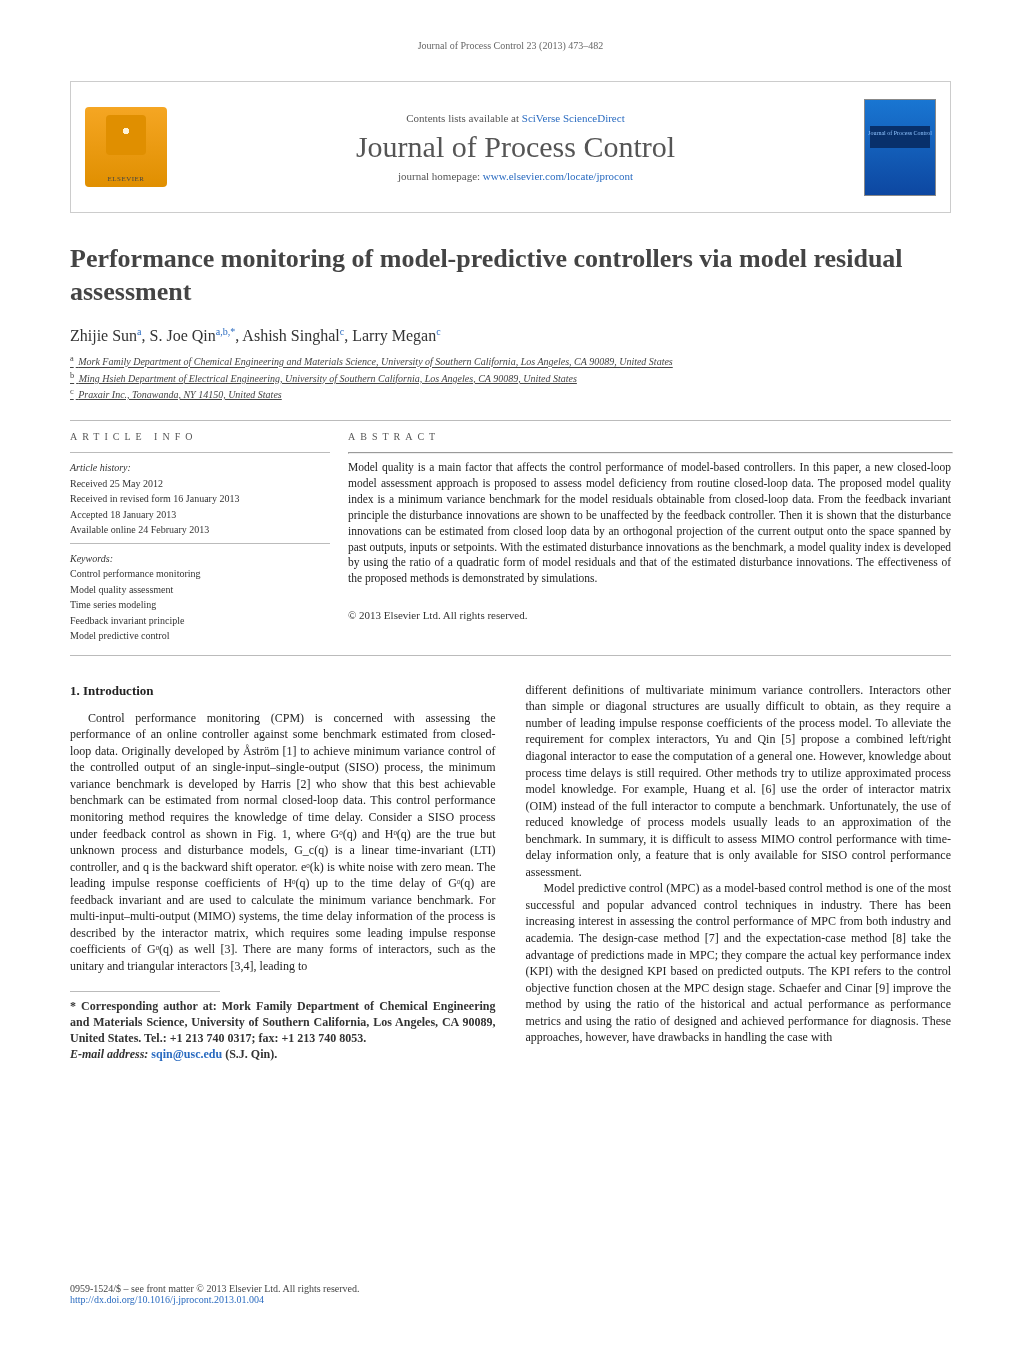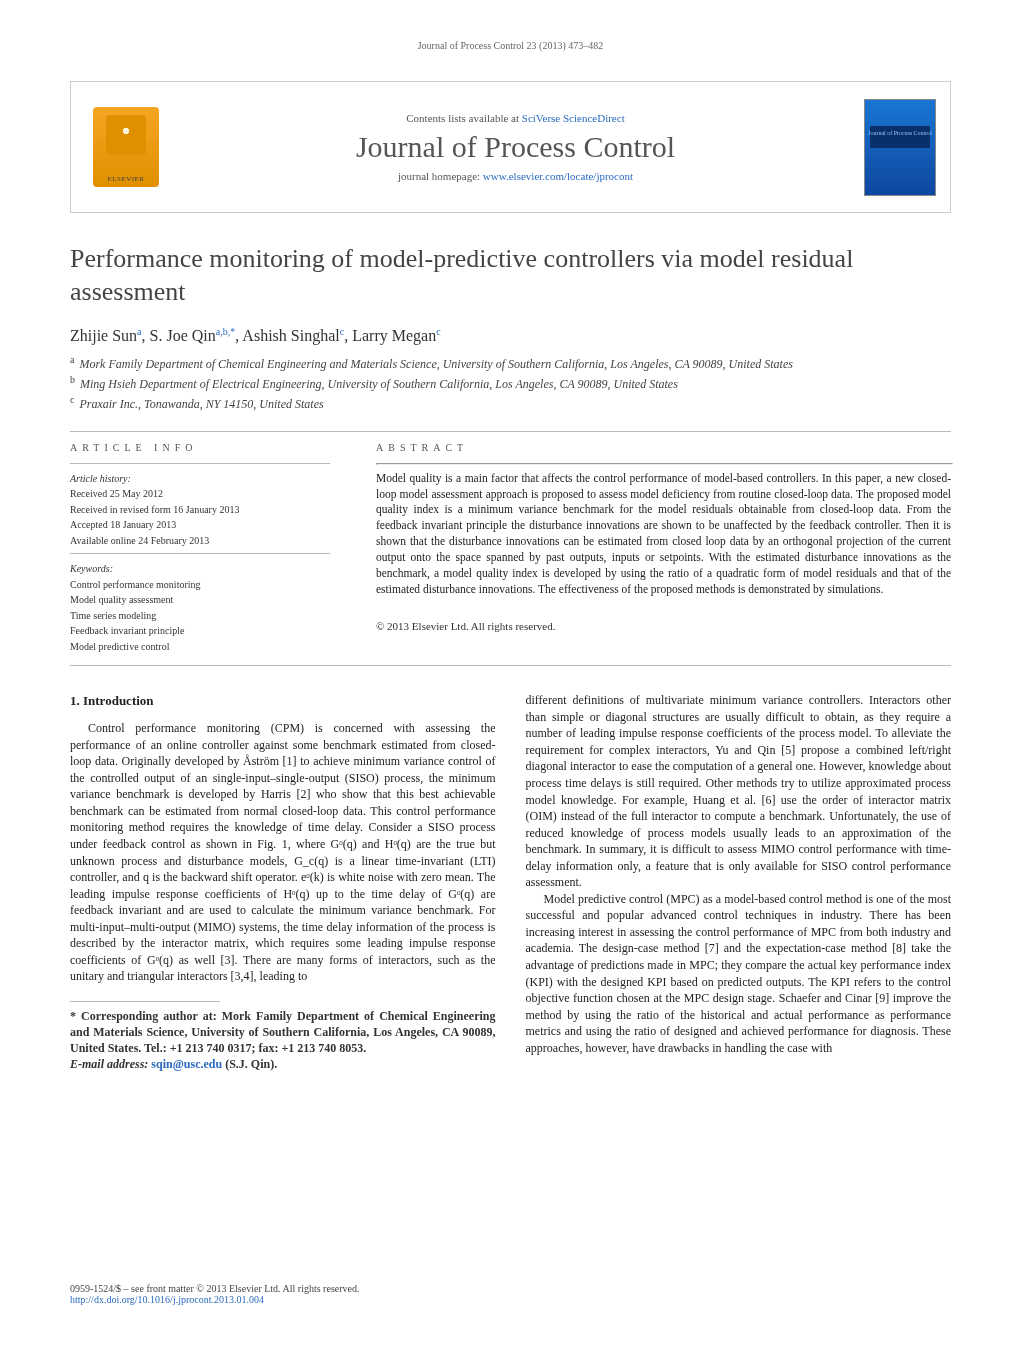--- a/index.html
+++ b/index.html
@@ -31,21 +31,21 @@
     height: 130px;
   }
   .masthead-left {
     width: 110px;
     display:flex;
     align-items:center;
     justify-content:center;
     border-right:0;
   }
   .elsevier-logo {
-    width: 66px;
+    width: 82px;
     height: 80px;
     background: linear-gradient(#f5a623, #e08f00);
     border-radius: 4px;
     position: relative;
     display:flex;
     flex-direction:column;
     align-items:center;
     justify-content:flex-end;
     padding-bottom:4px;
     box-sizing:border-box;
@@ -114,44 +114,45 @@
     top:30px; left:0; right:0;
     font-size:6px;
     color:#8fc3ff;
     text-align:center;
     line-height:1.1;
   }
 
   .title {
     font-size: 26px;
     color: #444;
-    font-weight: normal;
+    font-weight: bold;
     margin: 30px 0 18px 0;
     line-height:1.25;
   }
   .authors {
     font-size: 16px;
     color: #333;
     margin-bottom: 8px;
   }
   .authors sup { font-size:10px; color:#2a6bc0; }
   .affiliations {
-    font-size: 12px;
+    font-size: 10px;
     font-style: italic;
     color:#444;
     margin-bottom: 18px;
     line-height:1.4;
+    text-decoration:underline;
   }
   .affiliations sup{ font-style:normal; margin-right:2px;}
 
   .divider { border:none; border-top:1px solid #bbb; margin:10px 0; }
 
   .info-abs-row{
     display:flex;
-    gap:46px;
+    gap:18px;
     margin-top:6px;
     margin-bottom: 10px;
   }
   .info-col{
     width:260px;
     font-size:10px;
   }
   .abs-col{
     flex:1;
     font-size:12px;

